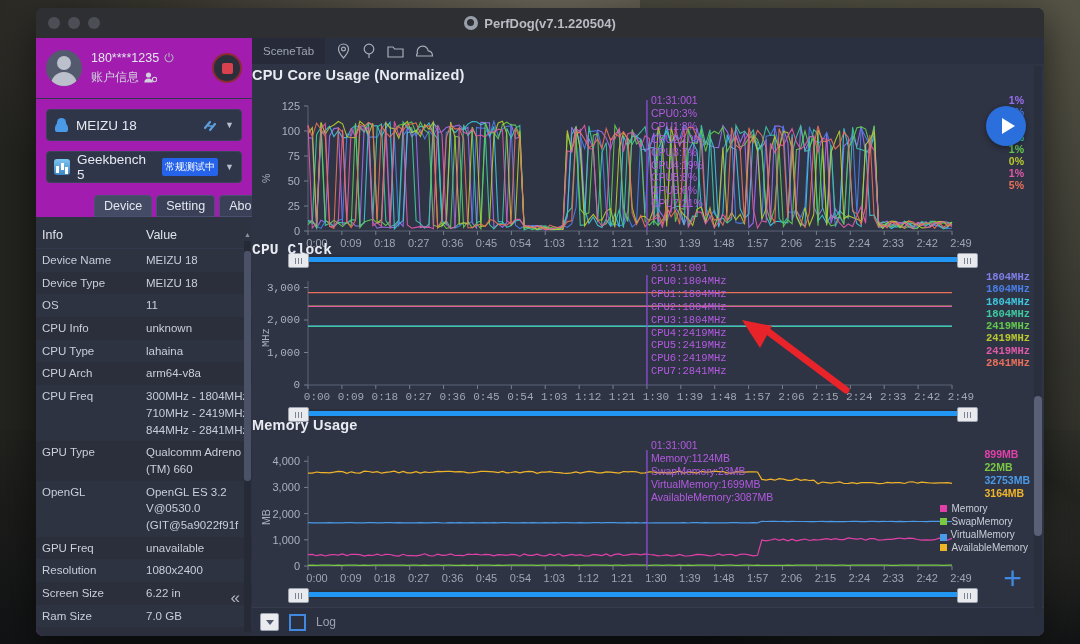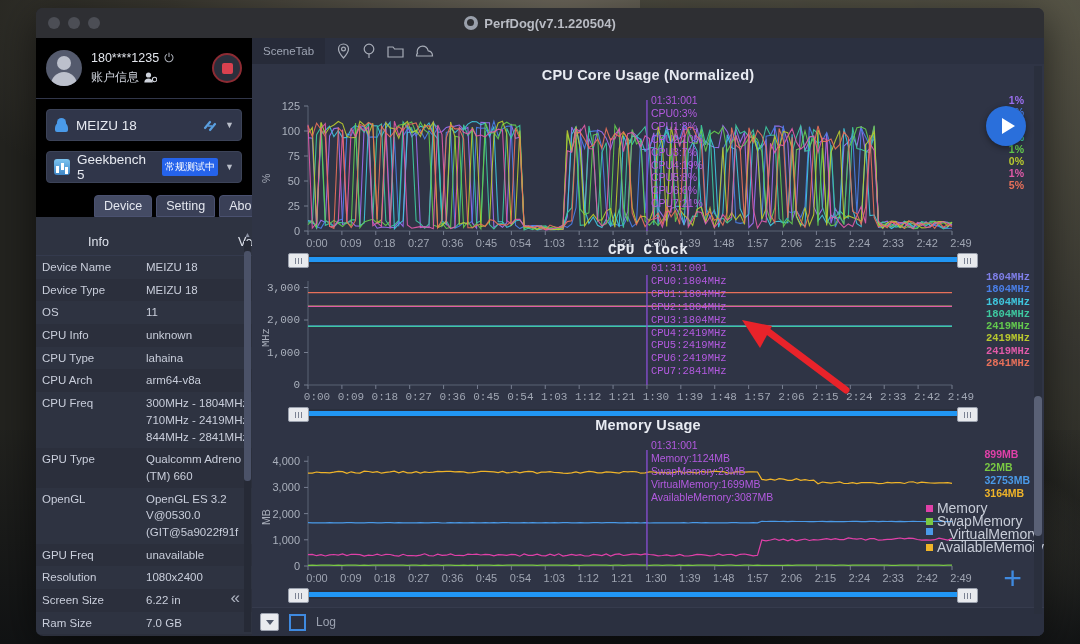--- a/index.html
+++ b/index.html
@@ -46,21 +46,21 @@
   .dogicon{
     width:14px;height:14px;border-radius:50%;
     background:#9aa0ab;position:relative;display:inline-block;
   }
   .dogicon:after{
     content:"";position:absolute;left:3px;top:3px;width:7px;height:7px;
     border-radius:50%;background:#2e2f33;
   }
   #body{display:flex;height:598px;}
   
-  #left{width:216px;background:#000000;display:flex;flex-direction:column;position:relative;}
+  #left{width:216px;background:#a21caf;display:flex;flex-direction:column;position:relative;}
   #acct{height:60px;display:flex;align-items:center;padding:0 10px;border-bottom:1px solid #31364a;}
   #avatar{
     width:36px;height:36px;border-radius:50%;
     background:#545a6d;position:relative;flex:none;overflow:hidden;
   }
   #avatar:before{content:"";position:absolute;left:11px;top:6px;width:14px;height:14px;border-radius:50%;background:#bcc0cc;}
   #avatar:after{content:"";position:absolute;left:5px;top:22px;width:26px;height:18px;border-radius:13px 13px 0 0;background:#bcc0cc;}
   #acctinfo{margin-left:9px;flex:1;}
   .acctrow{display:flex;align-items:center;gap:5px;color:#e2e5ec;font-size:12.5px;}
   .acctrow2{margin-top:4px;color:#cfd3dc;font-size:12px;}
@@ -102,21 +102,21 @@
   #tabs{display:flex;gap:4px;margin:12px 0 0 10px;padding-left:48px;}
   .tab{
     background:#3a4057;border:1px solid #4a5170;border-radius:4px 4px 0 0;
     padding:3px 9px;font-size:12.5px;color:#e3e6ee;
   }
   .tab.active{background:#444b64;}
   #table{flex:1;overflow:hidden;position:relative;background:#2b2f3c;}
   .trow{display:flex;font-size:11.5px;line-height:1.45;}
   .trow .k{width:98px;flex:none;padding:3px 0 3px 6px;color:#c9cedb;}
   .trow .v{flex:1;padding:3px 0 3px 6px;color:#c9cedb;}
-  .thead .k,.thead .v{color:#dfe3ec;font-size:12.5px;padding-top:16px;padding-bottom:4px;margin-left:46px;}
+  .thead .k,.thead .v{color:#dfe3ec;font-size:12.5px;padding-top:9px;padding-bottom:4px;}
   .thead{background:#262a36;border-bottom:1px solid #343a4d;}
   .trow:nth-child(odd){background:#2e3341;}
   #tscroll{position:absolute;right:1px;top:24px;bottom:4px;width:7px;background:#262a36;}
   #tscrollthumb{position:absolute;left:0;top:10px;width:7px;height:230px;background:#4b5268;border-radius:3px;}
   .arr{position:absolute;left:0;font-size:7px;color:#8b91a2;text-align:center;width:7px;}
   #collapse{position:absolute;right:12px;bottom:28px;color:#aeb3c0;font-size:17px;}
   
   #right{flex:1;background:#2f3445;display:flex;flex-direction:column;position:relative;}
   #scenebar{height:26px;background:#2b3040;display:flex;align-items:center;}
   #scenetab{
@@ -125,21 +125,21 @@
   }
   #labeltab{
     flex:1;height:26px;background:#b4515f;display:flex;align-items:center;justify-content:center;
     color:#fff;font-size:12px;font-weight:bold;margin-right:0;
   }
   #topicons{display:flex;align-items:center;gap:11px;padding:0 11px;background:#2b3040;height:26px;}
   .tico{opacity:.82;}
   #charts{flex:1;overflow:hidden;position:relative;}
   .chart{position:relative;}
   .ctitle{
-    text-align:center;font-size:14.5px;color:#e8ebf2;font-weight:bold;
+    text-align:left;font-size:14.5px;color:#e8ebf2;font-weight:bold;
     padding-top:3px;letter-spacing:.2px;
   }
   .ylab{
     position:absolute;left:8px;font-size:10.5px;color:#a9aeba;
     transform:rotate(-90deg);transform-origin:left top;white-space:nowrap;
   }
   .ytick{position:absolute;right:0;font-size:11px;color:#aab0bc;transform:translateY(-50%);text-align:right;}
   .xtick{position:absolute;font-size:11px;color:#9fa5b2;transform:translateX(-50%);margin-left:9px;}
   .tooltip{position:absolute;font-size:10.5px;color:#b35ae0;line-height:1.23;white-space:nowrap;}
   .rlegend{position:absolute;font-size:10.5px;font-weight:bold;line-height:1.33;text-align:left;}
@@ -610,30 +610,30 @@
               <div>SwapMemory:23MB</div>
               <div>VirtualMemory:1699MB</div>
               <div>AvailableMemory:3087MB</div>
             </div>
             <div class="rlegend" style="right: 14px; top: 34px; line-height: 13px;">
               <div style="color: rgb(224, 64, 168);">899MB</div>
               <div style="color: rgb(122, 201, 67);">22MB</div>
               <div style="color: rgb(74, 154, 232);">32753MB</div>
               <div style="color: rgb(240, 180, 41);">3164MB</div>
             </div>
-            <div style="position: absolute; right: 0; top: 88px; font-size: 14px; line-height: 13px; color: rgb(200, 205, 216);">
+            <div style="position: absolute; right: 16px; top: 88px; font-size: 10px; line-height: 13px; color: rgb(200, 205, 216);">
               <div style="display: flex; align-items: center; gap: 4px;">
                 <span style="width: 7px; height: 7px; background: rgb(224, 64, 168); display: inline-block;"></span>
                 <span>Memory</span>
               </div>
               <div style="display: flex; align-items: center; gap: 4px;">
                 <span style="width: 7px; height: 7px; background: rgb(122, 201, 67); display: inline-block;"></span>
                 <span>SwapMemory</span>
               </div>
-              <div style="display: flex; align-items: flex-start; gap: 16px; text-decoration: underline;">
+              <div style="display: flex; align-items: flex-end; gap: 3px;">
                 <span style="width: 7px; height: 7px; background: rgb(74, 154, 232); display: inline-block;"></span>
                 <span>VirtualMemory</span>
               </div>
               <div style="display: flex; align-items: center; gap: 4px;">
                 <span style="width: 7px; height: 7px; background: rgb(240, 180, 41); display: inline-block;"></span>
                 <span>AvailableMemory</span>
               </div>
             </div>
             <div class="scrollbar" style="left: 36px; width: 690px; top: 176px;">
               <div class="sbfill"></div>

